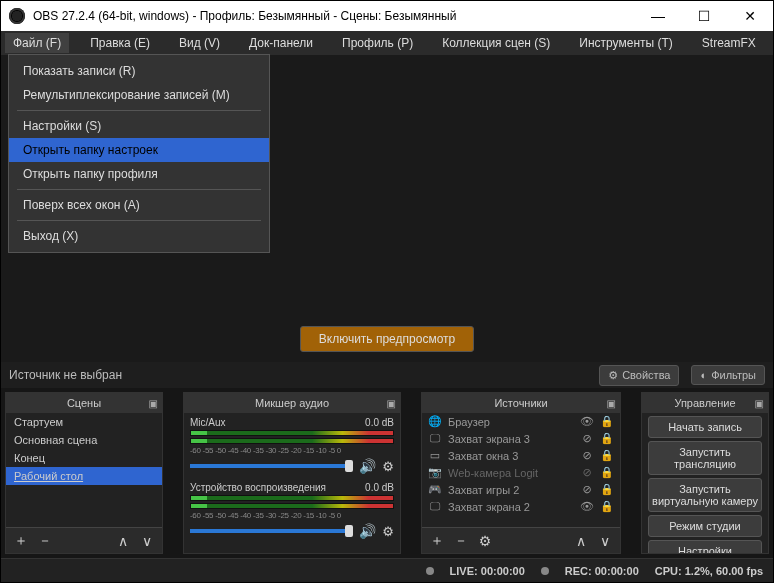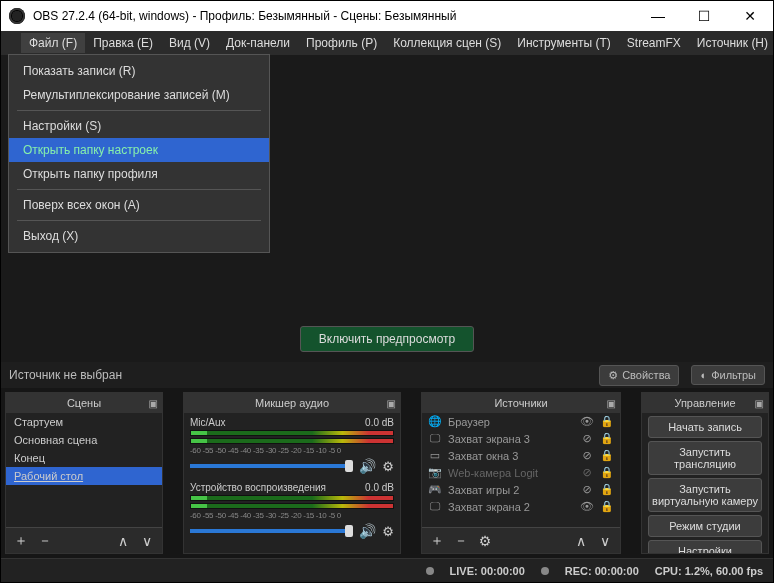--- a/index.html
+++ b/index.html
@@ -3,30 +3,30 @@
 <meta charset="utf-8">
 <style>
 * { box-sizing: border-box; margin: 0; padding: 0; font-family: "Segoe UI", Tahoma, sans-serif; }
 body { width: 774px; height: 583px; background: #000; overflow: hidden; position: relative; }
 .window { width: 774px; height: 583px; background: #1e1e1e; display: flex; flex-direction: column; border: 1px solid #000; }
 .titlebar { height: 30px; background: #fff; display: flex; align-items: center; padding: 0 0 0 8px; color: #000; font-size: 12px; }
 .titlebar .logo { width: 16px; height: 16px; border-radius: 50%; background: radial-gradient(circle,#222 45%,#000 46%); margin-right: 8px; box-shadow: inset 0 0 0 2px #333; }
 .titlebar .title { flex: 1; }
 .titlebar .winbtns { display: flex; }
 .titlebar .winbtn { width: 46px; height: 30px; display: flex; align-items: center; justify-content: center; font-size: 14px; color: #000; }
-.menubar { height: 24px; background: #2b2b2b; display: flex; align-items: center; padding: 0 20px; gap: 0; font-size: 12px; color: #ddd; }
+.menubar { height: 24px; background: #2b2b2b; display: flex; align-items: center; padding: 0 4px; gap: 13px; font-size: 12px; color: #ddd; }
 .menubar .mitem { padding: 3px 8px; white-space: nowrap; }
 .menubar .mitem.active { background: #404040; }
 .dropdown { position: absolute; top: 54px; left: 8px; width: 262px; background: #333; border: 1px solid #555; z-index: 100; padding: 4px 0; }
 .dropdown .ditem { padding: 5px 14px; font-size: 12px; color: #ddd; }
-.dropdown .ditem.hl { background: #2f65d0; color: #86efac; }
+.dropdown .ditem.hl { background: #2f65d0; color: #000000; }
 .dropdown .dsep { height: 1px; background: #555; margin: 3px 8px; }
 .preview { flex: 1; background: #1a1a1a; display: flex; flex-direction: column; align-items: center; justify-content: flex-end; padding-bottom: 10px; gap: 14px; }
 .preview .ptext { color: #ccc; font-size: 12px; }
-.preview .pbtn { background: #14532d; border: 1px solid #555; color: #ddd; padding: 5px 18px; font-size: 12px; border-radius: 3px; }
+.preview .pbtn { background: #a16207; border: 1px solid #555; color: #ddd; padding: 5px 18px; font-size: 12px; border-radius: 3px; }
 .srcrow { height: 26px; background: #1e1e1e; display: flex; align-items: center; padding: 0 8px; gap: 12px; font-size: 12px; color: #bbb; }
 .propbtn { background: #3c3c3c; border: 1px solid #555; color: #bbb; padding: 3px 8px; font-size: 11px; border-radius: 3px; display: flex; align-items: center; gap: 4px; }
 .panels { display: flex; gap: 20px; padding: 4px; background: #161616; height: 170px; }
 .panel { background: #222; display: flex; flex-direction: column; border: 1px solid #333; }
 .phead { height: 20px; background: #333; color: #ccc; font-size: 11px; display: flex; align-items: center; justify-content: center; position: relative; }
 .phead .pop { position: absolute; right: 4px; font-size: 10px; color: #aaa; }
 .pbody { flex: 1; overflow: hidden; font-size: 11px; color: #ccc; }
 .scenelist .row { padding: 3px 8px; }
 .scenelist .row.sel { background: #2f65d0; text-decoration: underline; }
 .pfoot { height: 26px; background: #2b2b2b; border-top: 1px solid #444; display: flex; align-items: center; gap: 2px; padding: 0 4px; }

